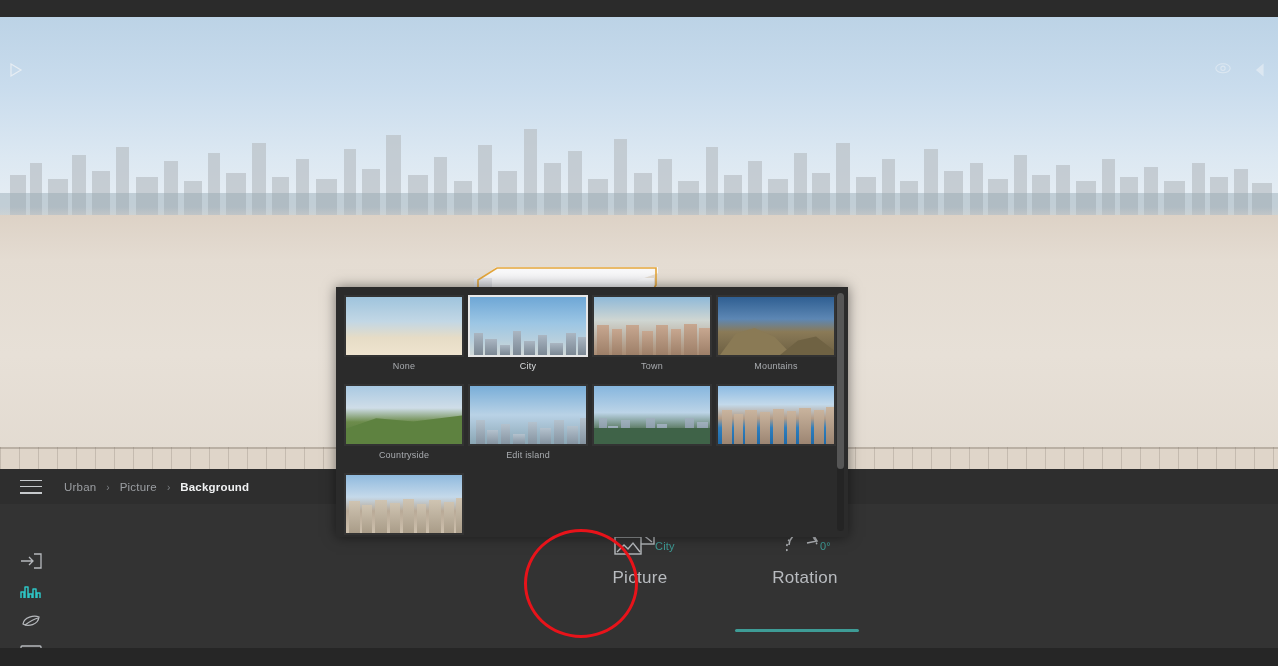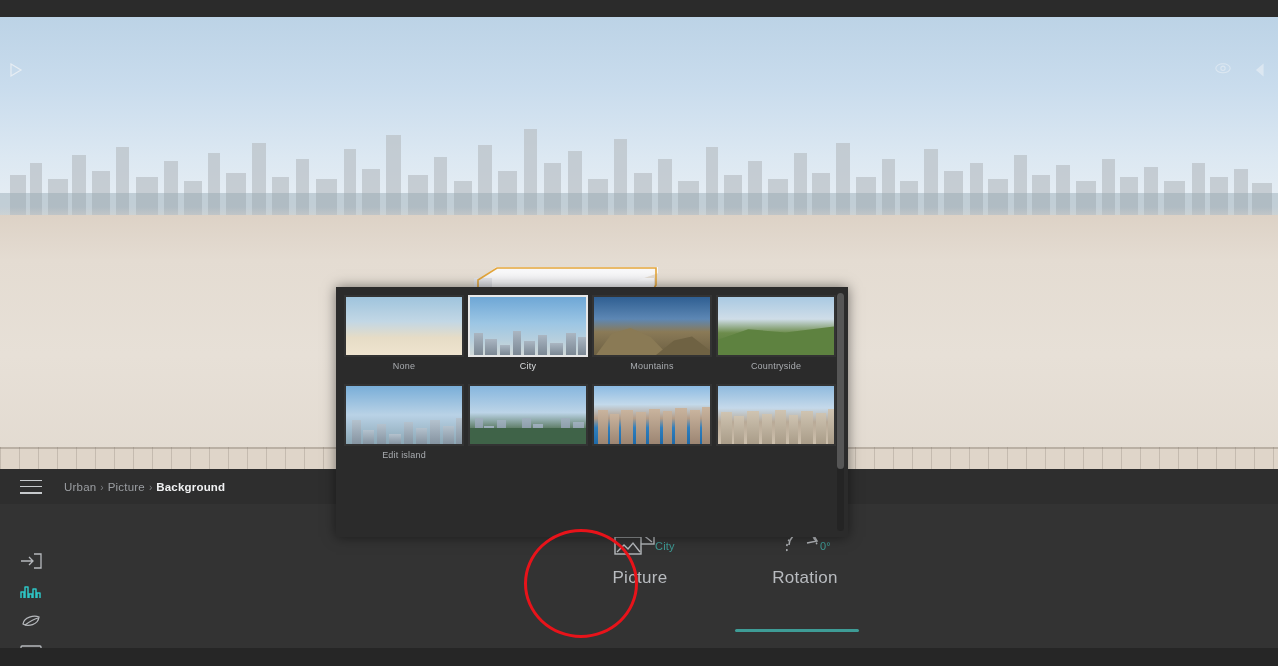--- a/index.html
+++ b/index.html
@@ -100,21 +100,21 @@
     background:#565656; border-radius:4px; cursor:pointer; }
 
   
   .dock { position:absolute; left:0; top:469px; width:1278px; height:197px;
     background:#333333; }
   .crumbbar { position:absolute; left:0; top:0; width:1278px; height:35px;
     background:#2e2e2e; display:flex; align-items:center; }
   .hamburger { margin-left:20px; width:22px; height:14px; cursor:pointer;
     display:flex; flex-direction:column; justify-content:space-between; }
   .hamburger i { display:block; height:1.5px; background:#c6c9cc; width:100%; }
-  .crumbs { display:flex; align-items:flex-end; margin-left:22px; gap:4px; }
+  .crumbs { display:flex; align-items:flex-end; margin-left:22px; gap:10px; }
   .crumb { font-size:11.5px; color:#9b9ea2; cursor:pointer; letter-spacing:.2px; }
   .crumb.active { color:#f0f1f2; font-weight:bold; }
   .crumb-sep { font-size:10px; color:#7d8084; }
   .railbar { position:absolute; left:0; top:35px; width:60px; height:145px; }
   .rail-ic { position:absolute; left:18px; width:26px; height:22px; cursor:pointer; }
 
   .props { position:absolute; left:60px; top:35px; width:1218px; height:145px; }
   .prop { position:absolute; top:14px; width:190px; height:118px; cursor:pointer;
     text-align:center; }
   .prop-icon { height:46px; display:flex; align-items:center; justify-content:center;
@@ -264,20 +264,35 @@
                 <div class="bldg" style="left: 68px; height: 20px; width: 9px;"></div>
                 <div class="bldg" style="left: 80px; height: 12px; width: 13px;"></div>
                 <div class="bldg" style="left: 96px; height: 22px; width: 10px;"></div>
                 <div class="bldg" style="left: 108px; height: 18px; width: 9px;"></div>
               </div>
             </div>
             <div class="thumb-label">City</div>
           </div>
           <div class="thumb">
             <div class="thumb-img">
+              <div class="tn tn-town">
+                <div class="bldg" style="left: 3px; height: 30px; width: 12px;"></div>
+                <div class="bldg" style="left: 18px; height: 26px; width: 10px;"></div>
+                <div class="bldg" style="left: 32px; height: 30px; width: 13px;"></div>
+                <div class="bldg" style="left: 48px; height: 24px; width: 11px;"></div>
+                <div class="bldg" style="left: 62px; height: 30px; width: 12px;"></div>
+                <div class="bldg" style="left: 77px; height: 26px; width: 10px;"></div>
+                <div class="bldg" style="left: 90px; height: 31px; width: 13px;"></div>
+                <div class="bldg" style="left: 105px; height: 27px; width: 11px;"></div>
+              </div>
+            </div>
+            <div class="thumb-label">Town</div>
+          </div>
+          <div class="thumb">
+            <div class="thumb-img">
               <div class="tn tn-mount">
                 <div class="ridge" style="left: 2px; bottom: 0px; width: 72px; height: 30px; background: rgb(138, 122, 85); clip-path: polygon(0% 100%, 22% 28%, 48% 10%, 76% 40%, 100% 100%);"></div>
                 <div class="ridge" style="left: 62px; bottom: 0px; width: 60px; height: 22px; background: rgb(111, 98, 67); clip-path: polygon(0% 100%, 30% 34%, 60% 16%, 100% 100%);"></div>
               </div>
             </div>
             <div class="thumb-label">Mountains</div>
           </div>
           <div class="thumb">
             <div class="thumb-img">
               <div class="tn tn-country">

